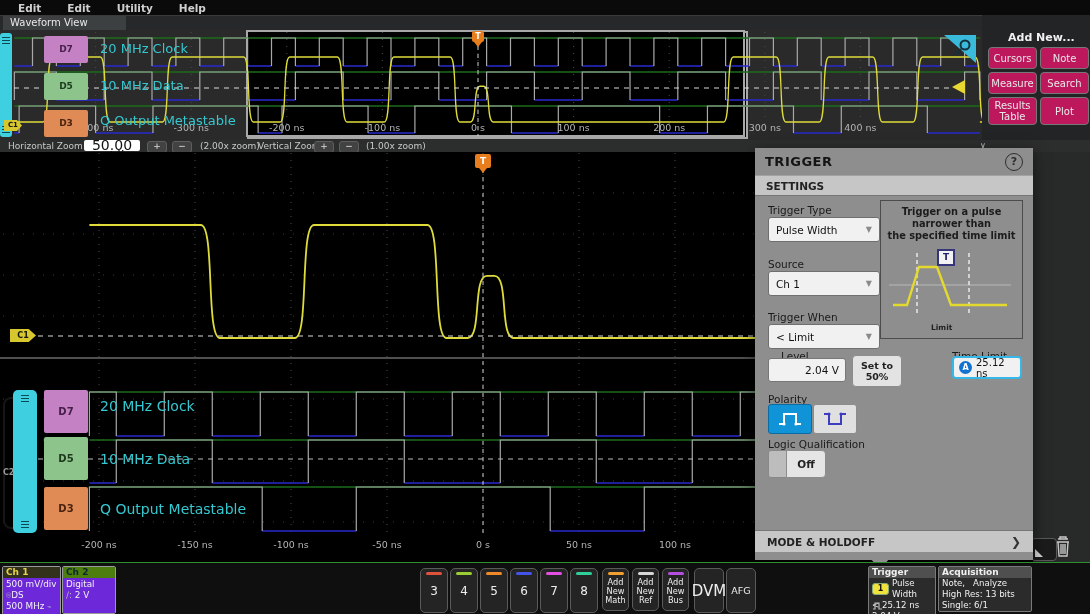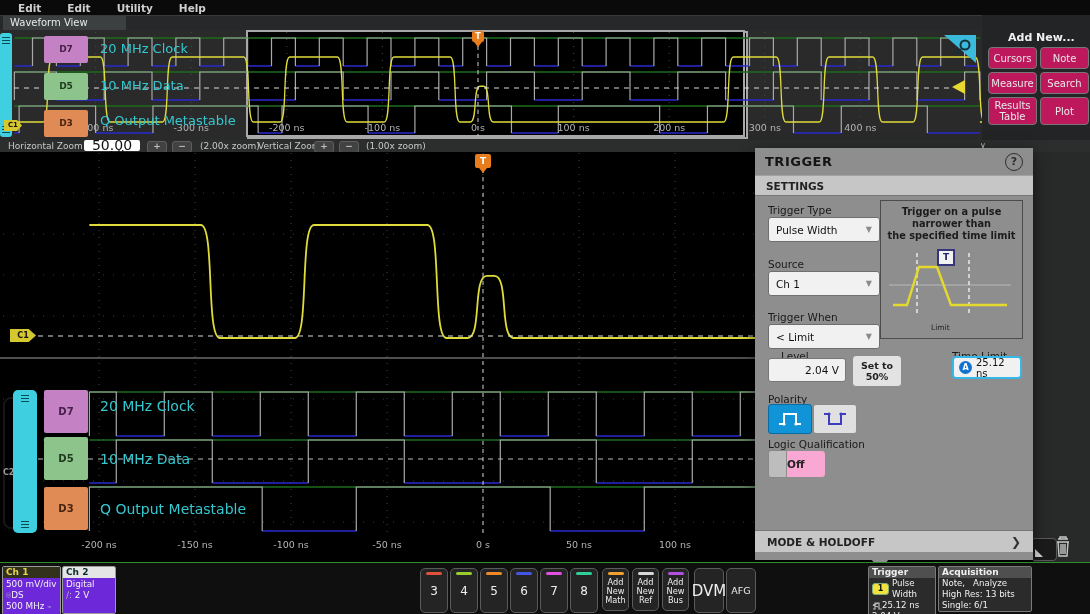--- a/index.html
+++ b/index.html
@@ -62,22 +62,22 @@
   .setto{left:97px;width:48px;background:#e3e3e3;border:1px solid #8c8c8c;border-radius:4px;color:#222;
          font-size:9.5px;font-weight:bold;text-align:center;line-height:11px;display:flex;flex-direction:column;justify-content:center}
   .tlimit{left:197px;top:208px;width:70px;height:23px;background:#f1f1f1;border:2px solid #35b8e8;border-radius:4px;
           display:flex;align-items:center;gap:4px;padding:0 5px;box-sizing:border-box}
   .abadge{width:13px;height:13px;background:#1272d2;border-radius:50%;color:#fff;font-size:8px;font-weight:bold;
           text-align:center;line-height:13px;flex:none}
   .polbtn{top:256px;width:42px;height:28px;border-radius:3px;display:flex;align-items:center;justify-content:center}
   .pol-on{background:#1193d8;border:1px solid #0a6ca3}
   .pol-off{background:#e0e0e0;border:1px solid #8c8c8c}
   .lqsq{left:13px;top:302px;width:18px;height:26px;background:#bdbdbd;border:1px solid #888;border-radius:3px 0 0 3px}
-  .lqoff{left:31px;top:302px;width:38px;height:26px;background:#f9a8d4;border:1px solid #8c8c8c;border-radius:0 4px 4px 0;
-         font-size:10.5px;font-weight:bold;color:#222;text-align:left;line-height:26px}
+  .lqoff{left:31px;top:302px;width:38px;height:26px;background:#e5e5e5;border:1px solid #8c8c8c;border-radius:0 4px 4px 0;
+         font-size:10.5px;font-weight:bold;color:#222;text-align:center;line-height:26px}
   .modebar{left:0;top:382px;width:100%;height:22px;background:#c6c6c6;border-top:1px solid #767676;
            display:flex;align-items:center;padding:0 12px;box-sizing:border-box;font-size:10.5px;font-weight:bold;color:#222}
   .modech{margin-left:auto;font-size:12px;color:#333}
   .ptail{left:868px;top:556px;width:0;height:0;border:12px solid transparent;border-top:13px solid #8e8e8e;z-index:8}
   
   .penbtn{left:1031px;top:538px;width:24px;height:21px;background:#1b1b1b;border:1px solid #5a5a5a;border-radius:4px}
   .penbtn:after{content:"";position:absolute;left:3px;bottom:3px;border-left:8px solid #d8d8d8;border-top:8px solid transparent}
   
   .bbar{left:0;top:562px;width:1090px;height:52px;background:#0f0f0f;border-top:1px solid #2f8f2f;z-index:9}
   .chbadge{top:3px;border:1px solid #9a9a9a;border-radius:2px;overflow:hidden}
@@ -274,21 +274,21 @@
     <div class="dtext" style="margin-top:5px">Trigger on a pulse narrower than</div>
     <div class="dtext">the specified time limit</div>
     <svg width="139" height="90" style="left:0;top:38px">
       <line x1="8" y1="46" x2="130" y2="46" stroke="#b8b8b8" stroke-width="1"></line>
       <line x1="36" y1="14" x2="36" y2="76" stroke="#efefef" stroke-width="1.4" stroke-dasharray="4 3"></line>
       <line x1="88" y1="14" x2="88" y2="76" stroke="#efefef" stroke-width="1.4" stroke-dasharray="4 3"></line>
       <path d="M12,66 L26,66 L38,28 L56,28 L70,66 L126,66" stroke="#e3d92f" stroke-width="2.4" fill="none"></path>
     </svg>
     <div class="abs" style="left:56px;top:48px;width:14px;height:13px;background:#f2f2f2;border:2px solid #35357a;
          color:#22226a;font-size:9px;font-weight:bold;text-align:center;line-height:13px">T</div>
-    <div class="abs" style="left:50px;top:122px;font-size:7.5px;font-weight:normal;color:#222">Limit</div>
+    <div class="abs" style="left:50px;top:122px;font-size:7.5px;font-weight:bold;color:#222">Limit</div>
   </div>
 
   <div class="abs plabel" style="left:26px;top:202px">Level</div>
   <div class="abs pinput" style="left:13px;top:210px;width:78px;height:24px">2.04 V</div>
   <div class="abs setto" style="top:207px;height:30px">
     <span>Set to</span>
     <span>50%</span>
   </div>
   <div class="abs plabel" style="left:197px;top:202px">Time Limit</div>
   <div class="abs tlimit">
@@ -326,21 +326,21 @@
 <div class="abs bbar">
   <div class="abs chbadge" style="left:2px;width:57px">
     <div class="chhead" style="background:#32321c;color:#e8d24a">Ch 1</div>
     <div class="chbody">
       <div>500 mV/div</div>
       <div><span style="color:#bbb">⌾</span><span>DS</span></div>
       <div><span>500 MHz</span> <span style="color:#bbb;font-size:7px">⌁</span></div>
     </div>
   </div>
   <div class="abs chbadge" style="left:62px;width:52px">
-    <div class="chhead" style="background:#e5e5e5;color:#0a2a2a">Ch 2</div>
+    <div class="chhead" style="background:#4d7c0f;color:#0a2a2a">Ch 2</div>
     <div class="chbody">
       <div>Digital</div>
       <div><span style="color:#bbb">∕:</span> <span>2 V</span></div>
       <div>&nbsp;</div>
     </div>
   </div>
 
   <div class="abs nbtn" style="left:420px">
     <div class="stripe" style="background: rgb(225, 82, 61);"></div>
     <span>3</span>

